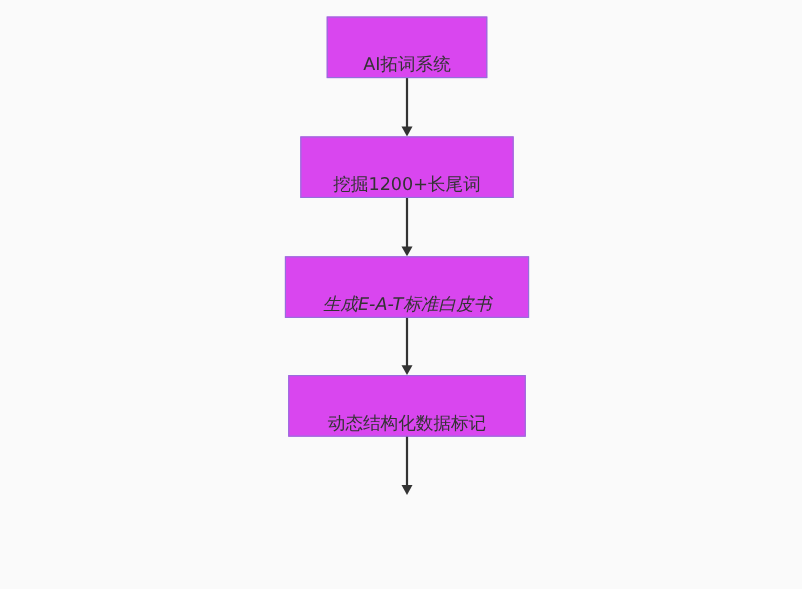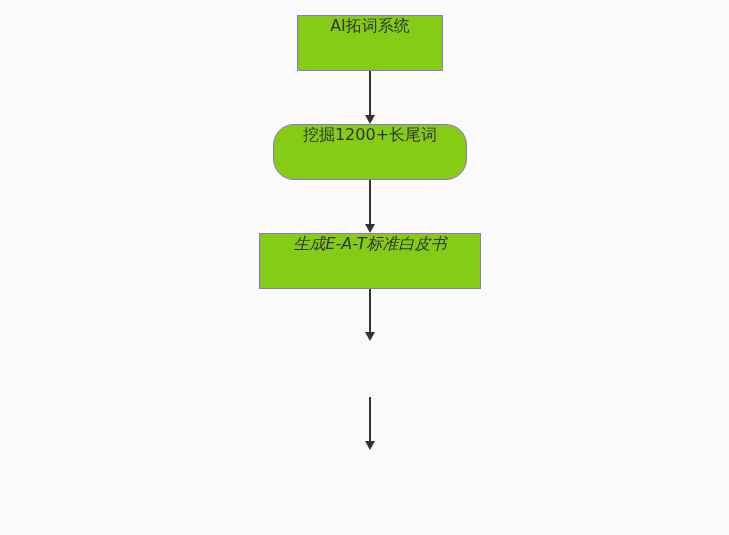--- a/index.html
+++ b/index.html
@@ -10,32 +10,32 @@
   .canvas {
     position: relative;
     width: 729px;
     height: 535px;
     background: #fafafa;
     overflow: hidden;
   }
   .flow-node {
     position: absolute;
     box-sizing: border-box;
-    background: #84cc16;
+    background: #d946ef;
     border: 1px solid #9370DB;
     color: #333333;
     font-size: 16px;
     display: flex;
-    align-items: flex-start;
+    align-items: flex-end;
     justify-content: center;
     text-align: center;
     white-space: nowrap;
   }
   .node-1 { left: 297px; top: 15px;  width: 146px; height: 56px; }
-  .node-2 { left: 273px; top: 124px; width: 194px; height: 56px; border-radius: 21px; }
+  .node-2 { left: 273px; top: 124px; width: 194px; height: 56px; }
   .node-3 { left: 259px; top: 233px; width: 222px; height: 56px; font-style: italic; }
   .node-4 { left: 262px; top: 341px; width: 216px; height: 56px; }
   .node-5 { left: 253px; top: 450px; width: 235px; height: 56px; }
 
   .flow-edge {
     position: absolute;
     left: 364px;
     width: 12px;
   }
   .edge-1 { top: 71px;  height: 53px; }
@@ -87,20 +87,23 @@
 
   <div class="flow-node node-3">
     <span>生成E-A-T标准白皮书</span>
   </div>
 
   <div class="flow-edge edge-3">
     <div class="edge-shaft"></div>
     <div class="edge-arrowhead"></div>
   </div>
 
+  <div class="flow-node node-4">
+    <span>动态结构化数据标记</span>
+  </div>
 
   <div class="flow-edge edge-4">
     <div class="edge-shaft"></div>
     <div class="edge-arrowhead"></div>
   </div>
 
 
 </div>
 
 </body></html>

